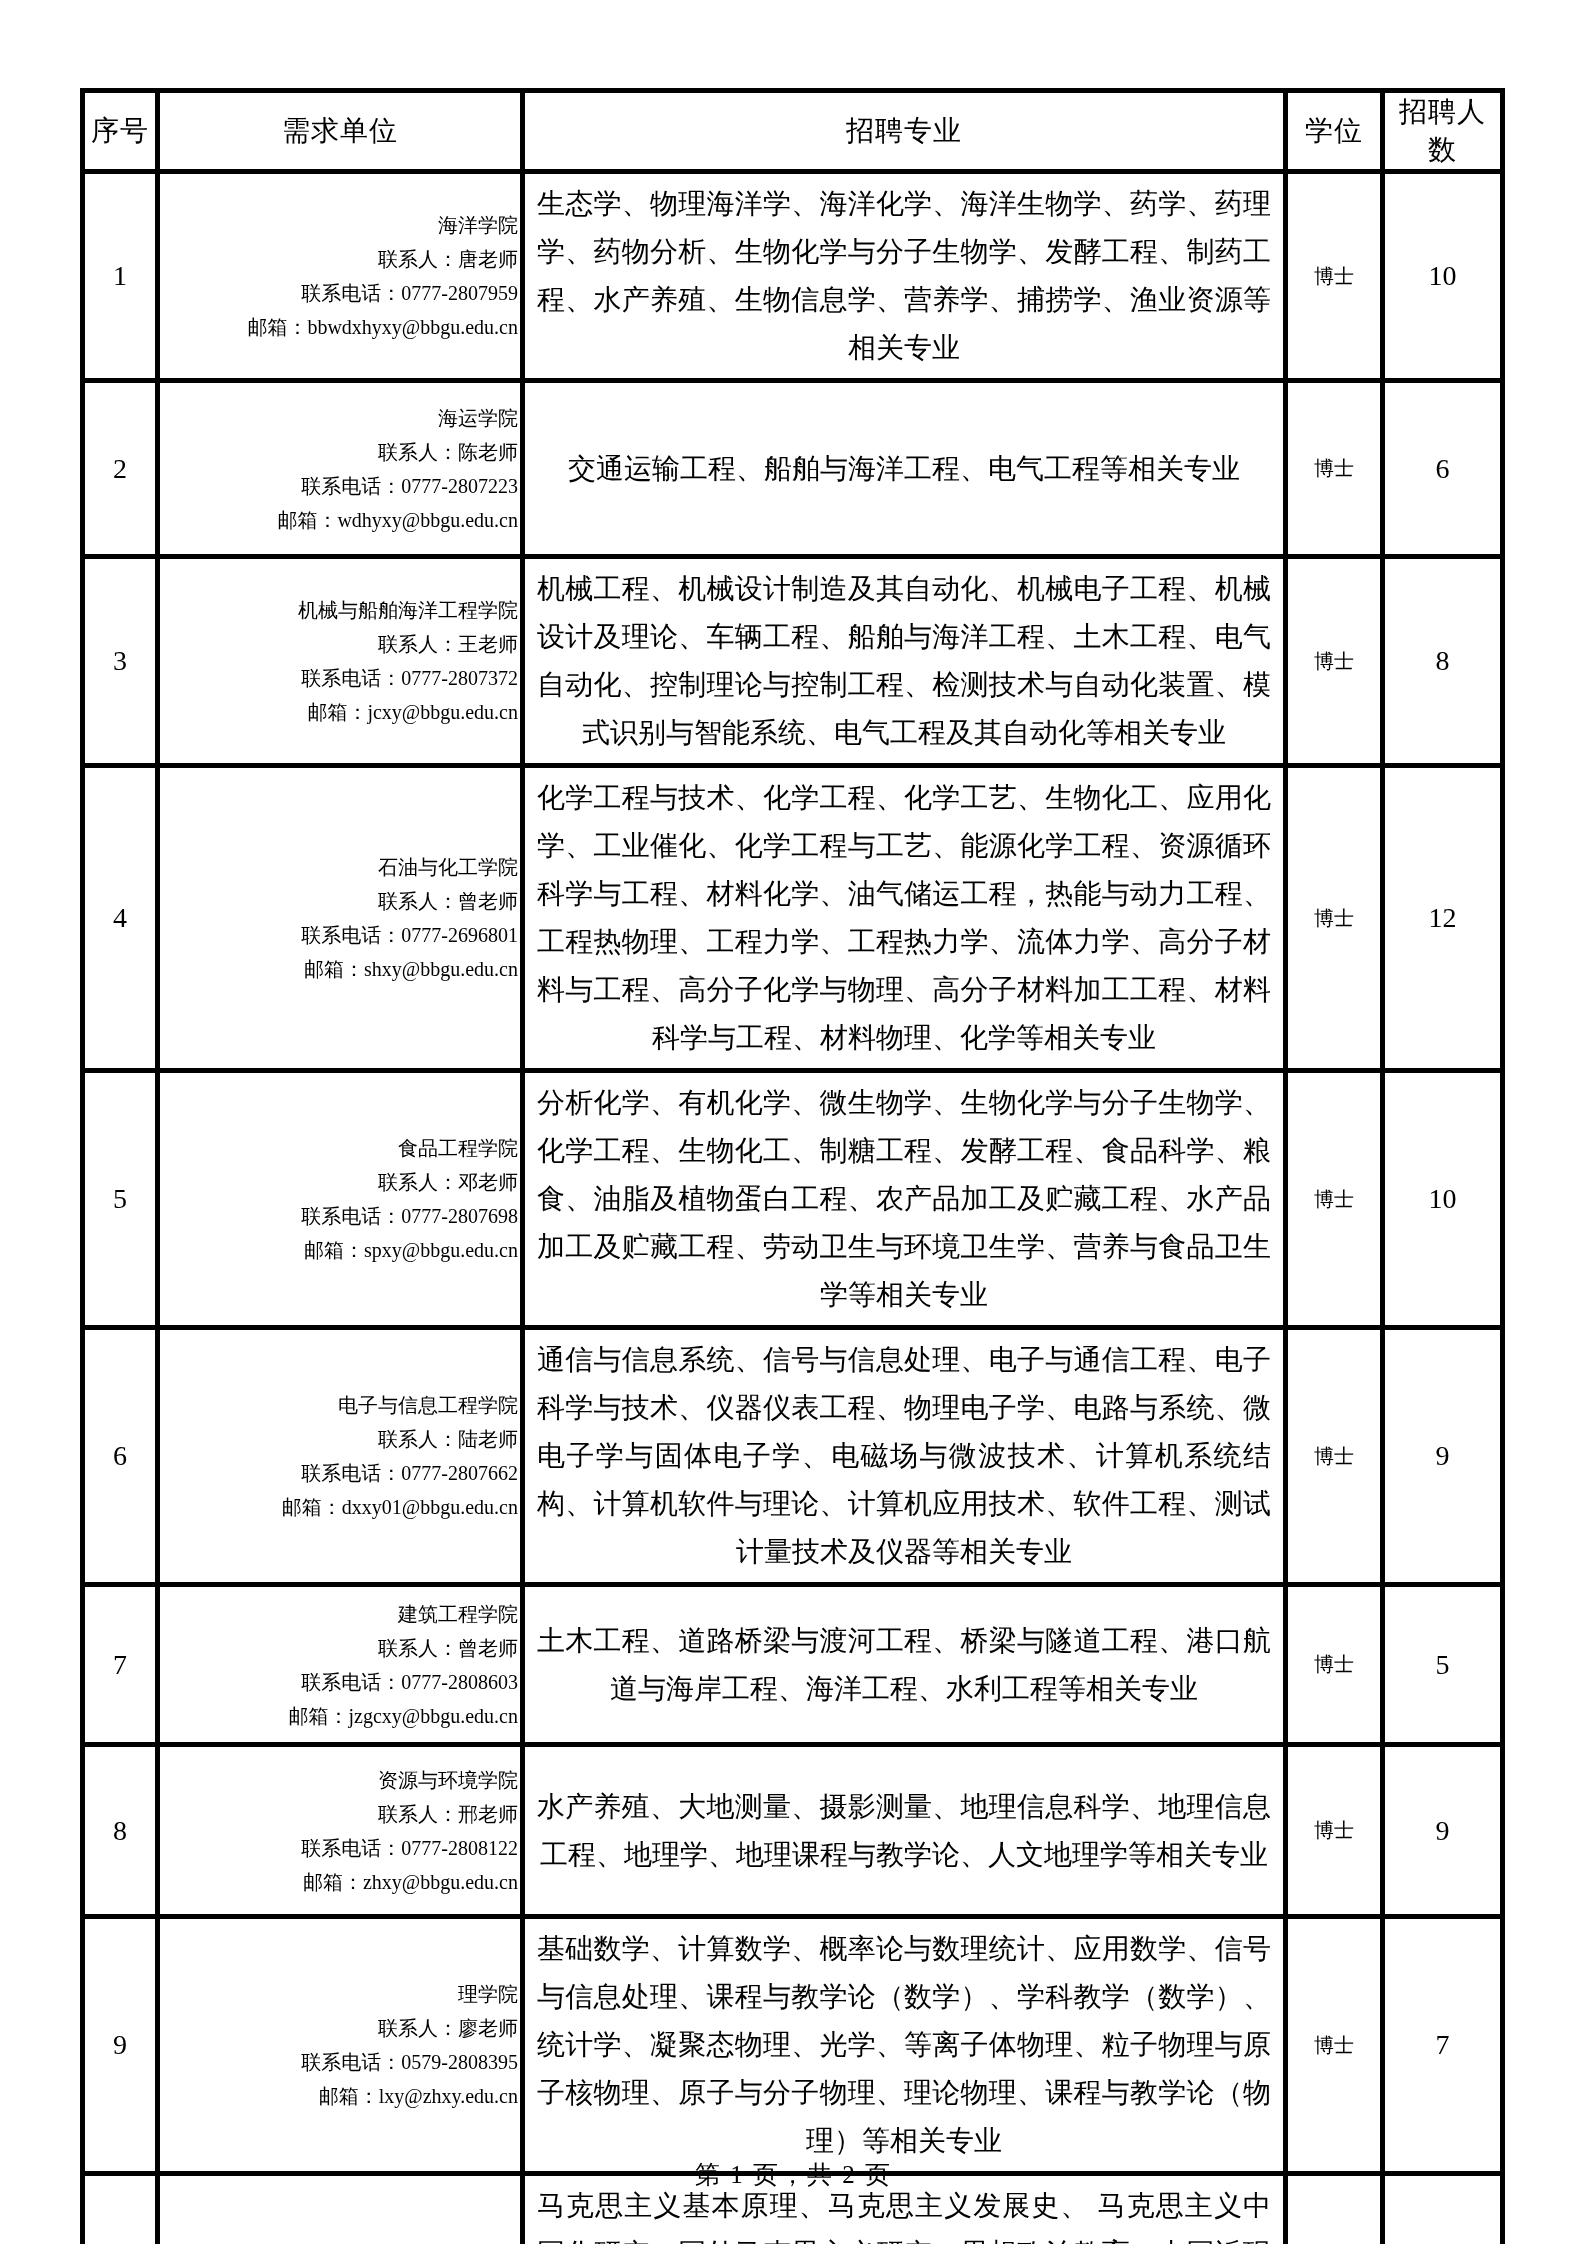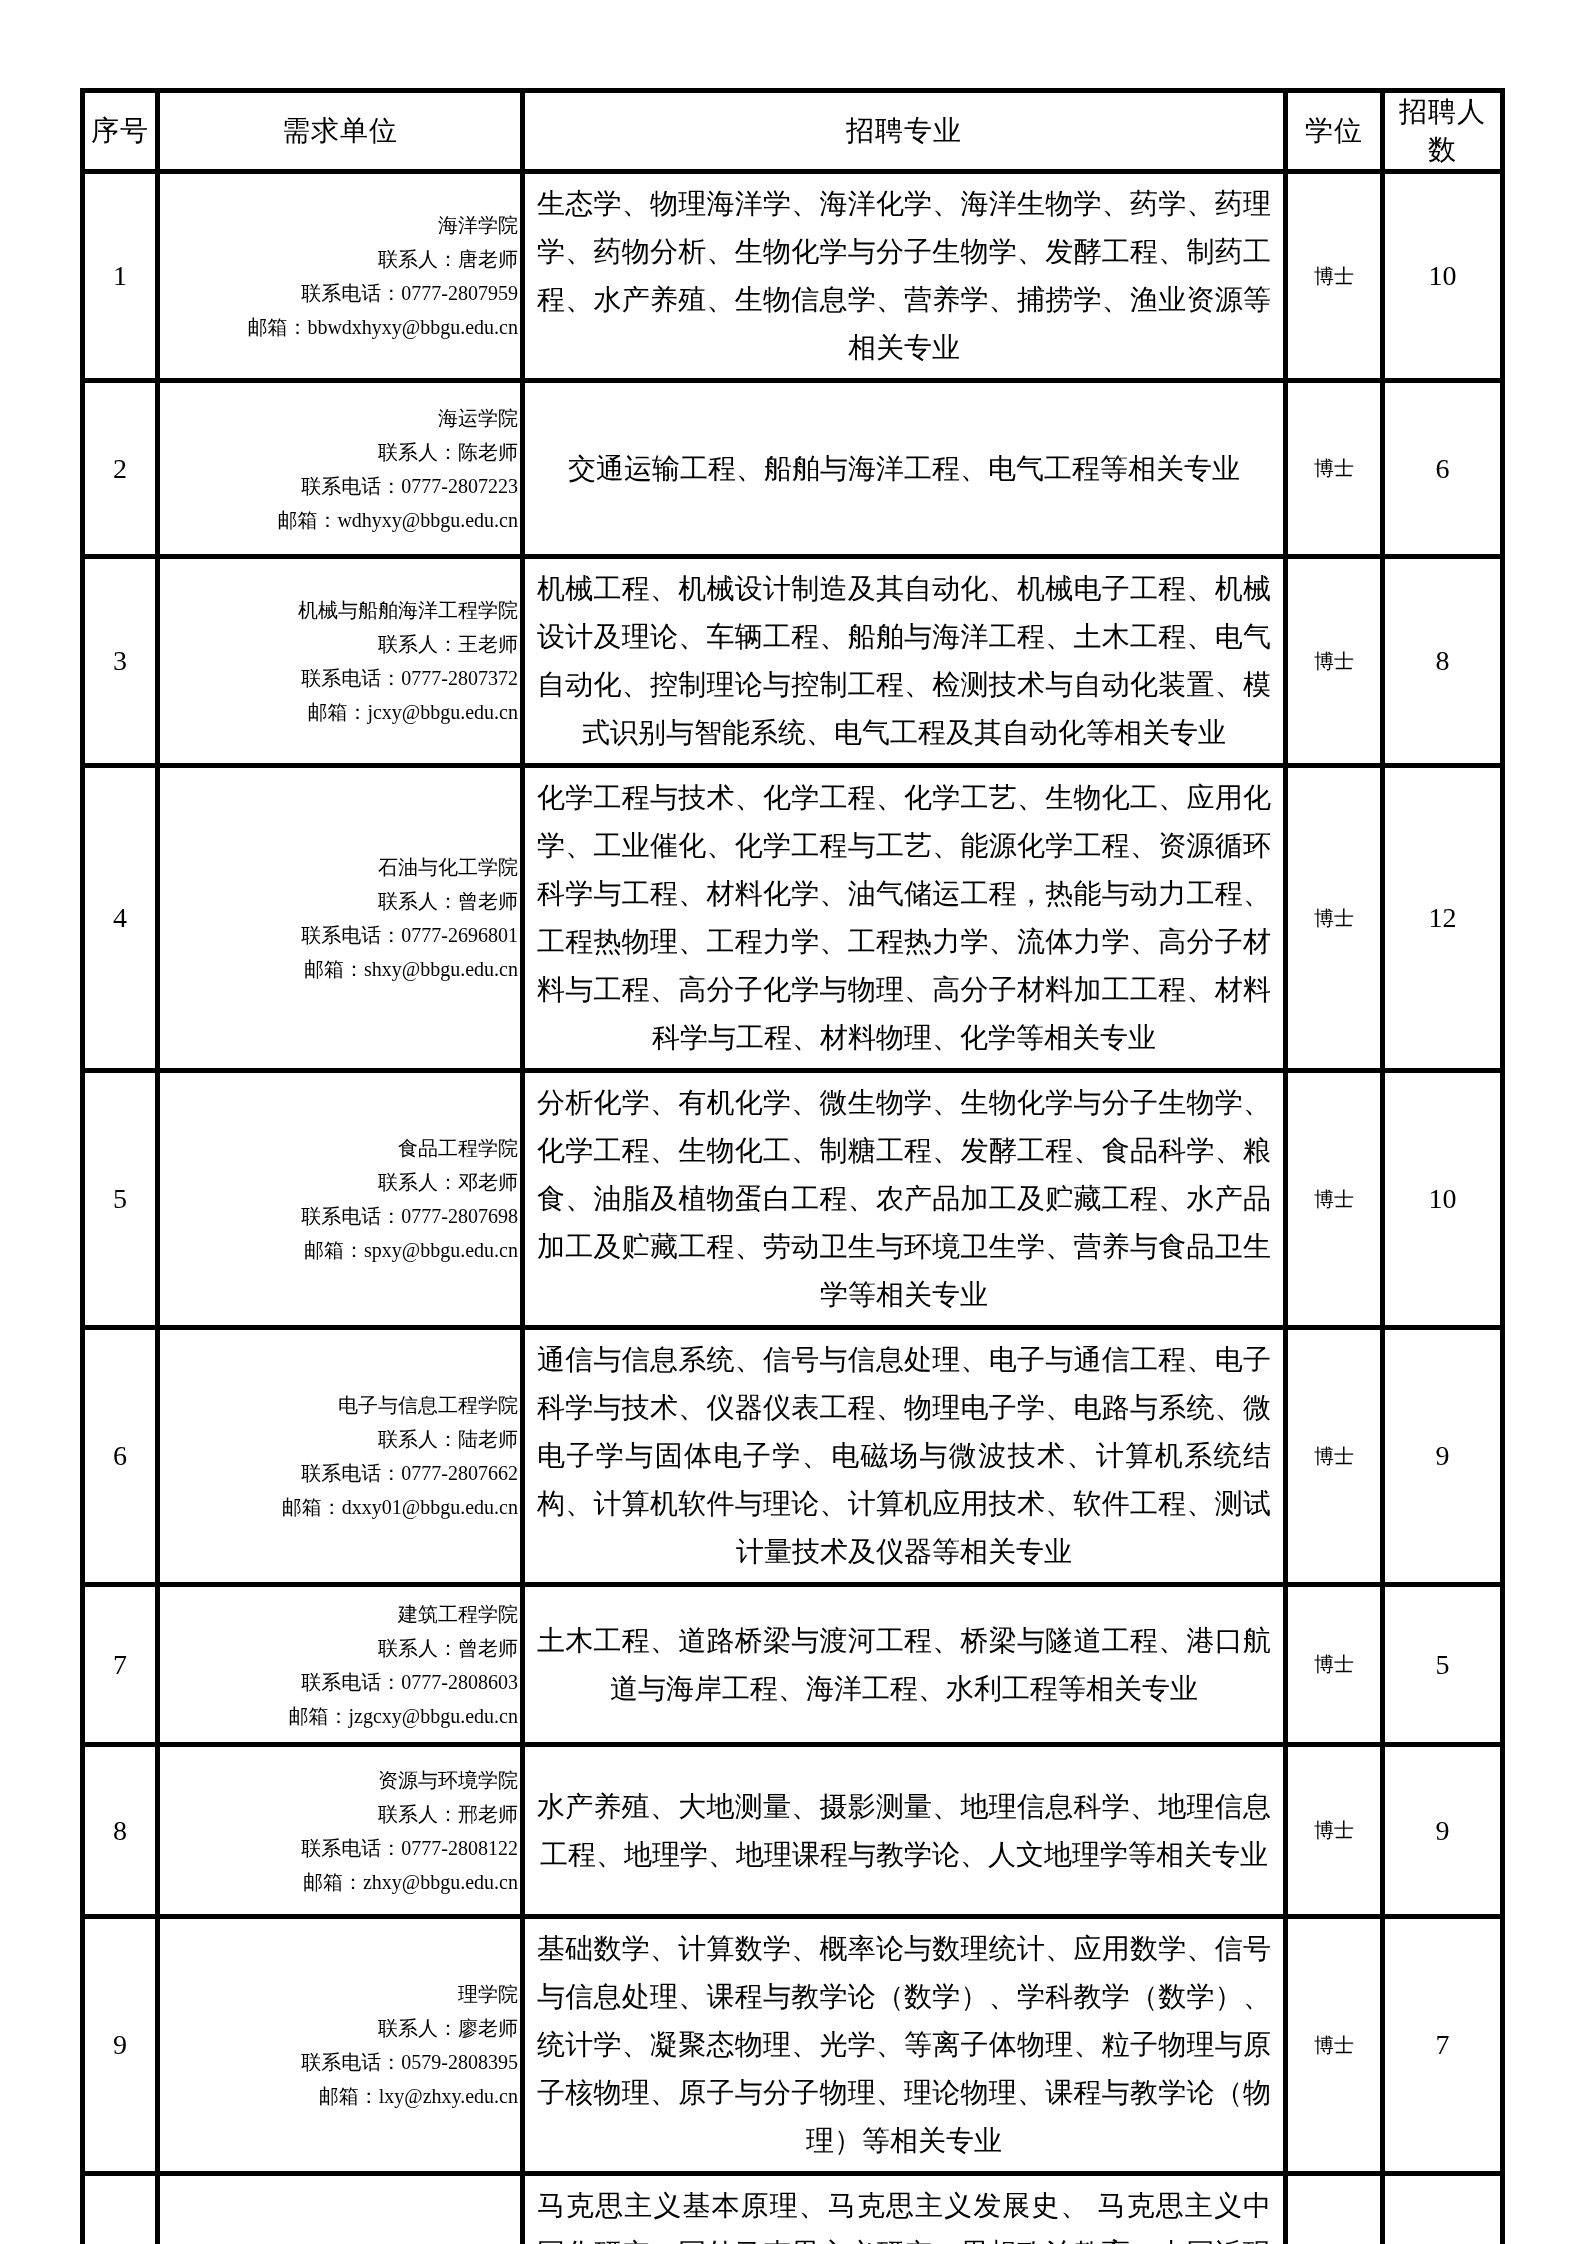--- a/index.html
+++ b/index.html
@@ -194,14 +194,15 @@
             <div class="unit-line">联系电话：0777-2808307</div>
             <div class="unit-line">邮箱：bbwdxmy@bbgu.edu.cn</div>
           </td>
     <td class="majors-cell">马克思主义基本原理、马克思主义发展史、 马克思主义中国化研究、国外马克思主义研究、思想政治教育、中国近现代史基本问题研究；中国史、世界史；政治学理论、中外政治制度、中共党史、马克思主义理论与思想政治教育、国际政治、国际关系；宪法学与行政法学、民商法学、诉讼法学；马克思主义哲学、中国哲学、外国哲学；社会学；民族学、马克思主义民族理论与政策、中国少数民族史等相关专业</td>
     <td class="degree-cell">博士</td>
     <td class="count-cell">7</td>
   </tr>
       </tbody>
   </table>
 
+  <div class="page-footer">第 1 页，共 2 页</div>
 
 </div>
 
 </body></html>

